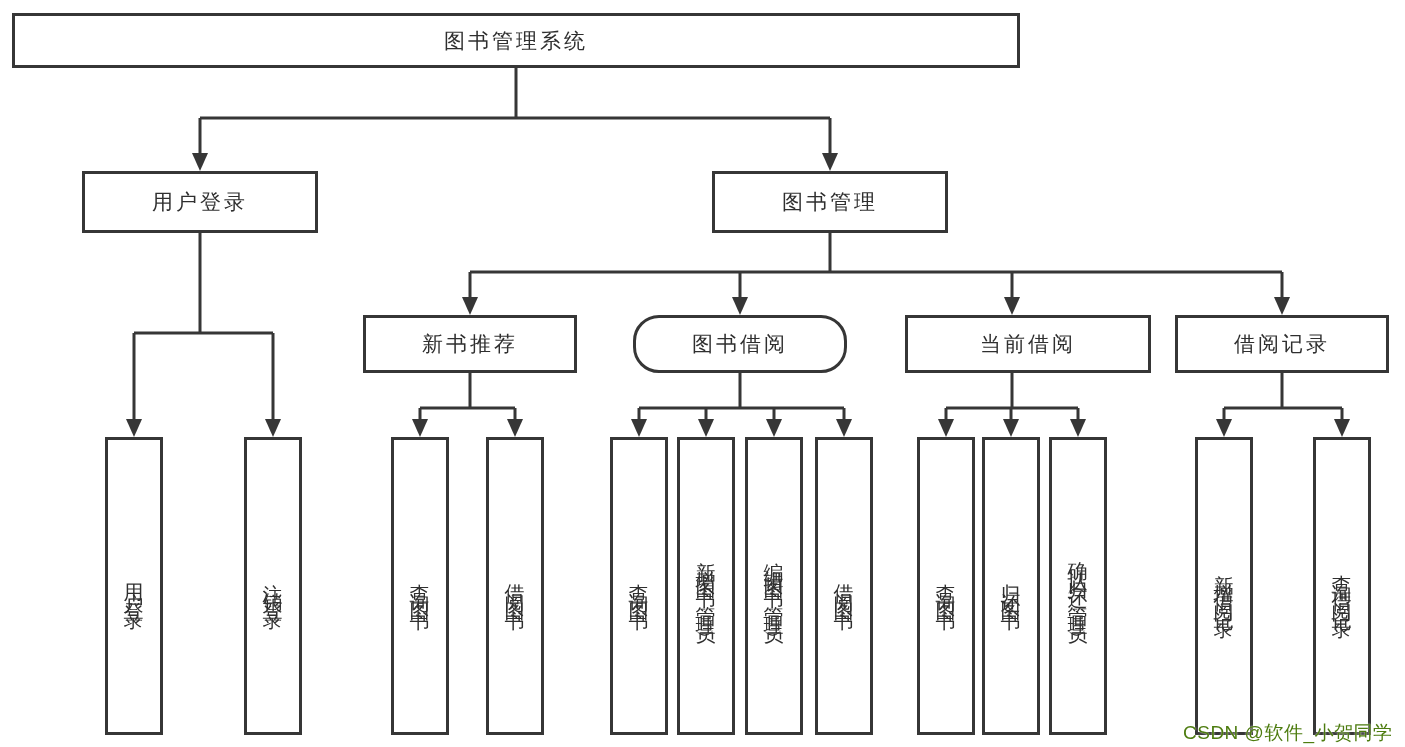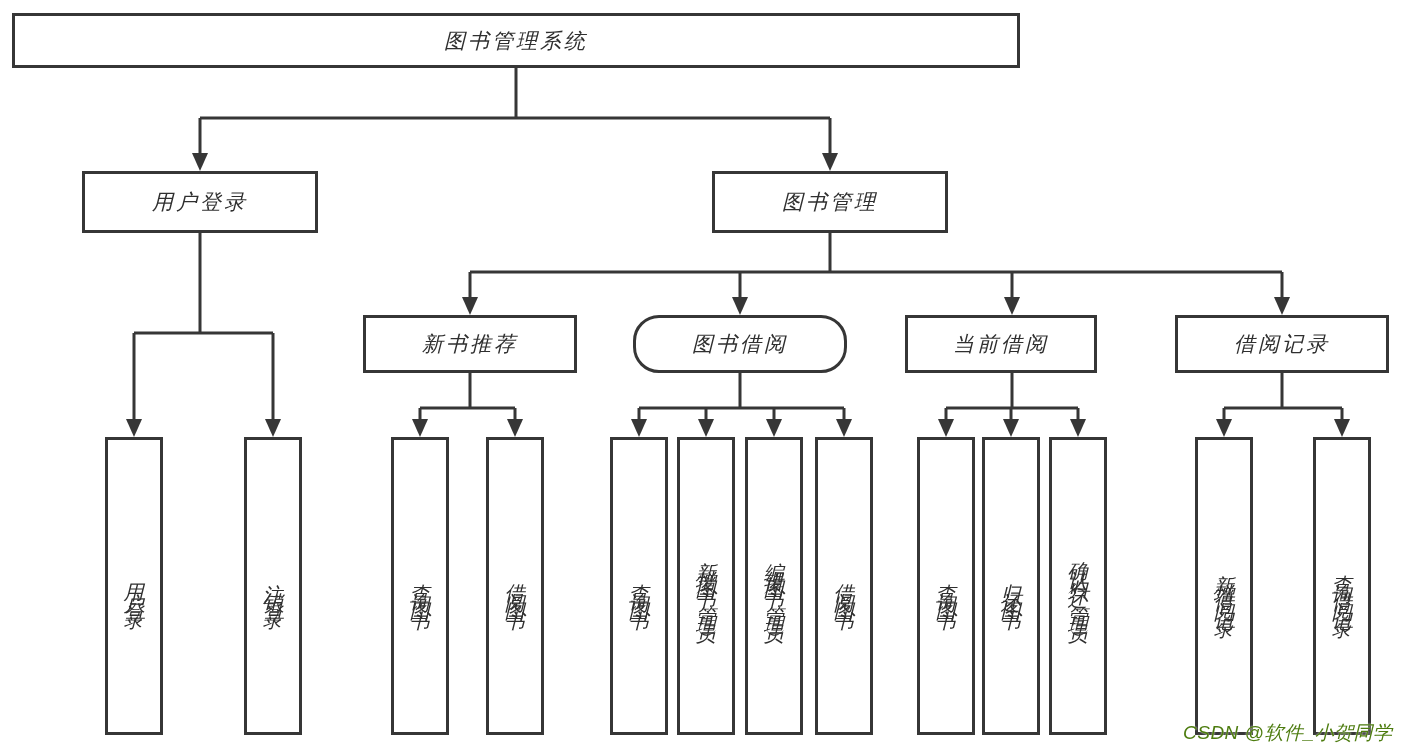--- a/index.html
+++ b/index.html
@@ -7,21 +7,20 @@
     padding: 0;
     background: #ffffff;
     font-family: "Liberation Sans", "DejaVu Sans", sans-serif;
   }
   #canvas {
     position: relative;
     width: 1405px;
     height: 747px;
     background: #ffffff;
     overflow: hidden;
-    font-style: italic;
   }
   #connectors {
     position: absolute;
     left: 0; top: 0;
     width: 1405px;
     height: 747px;
     pointer-events: none;
   }
   .node {
     position: absolute;
@@ -114,21 +113,21 @@
     </g>
   </svg>
 
   <div class="node" style="left:12px; top:13px; width:1008px; height:55px;">图书管理系统</div>
 
   <div class="node" style="left:82px; top:171px; width:236px; height:62px;">用户登录</div>
   <div class="node" style="left:712px; top:171px; width:236px; height:62px;">图书管理</div>
 
   <div class="node" style="left:363px; top:315px; width:214px; height:58px;">新书推荐</div>
   <div class="node" style="left:633px; top:315px; width:214px; height:58px;border-radius:26px;">图书借阅</div>
-  <div class="node" style="left:905px; top:315px; width:192px; height:58px;">当前借阅</div>
+  <div class="node" style="left:905px; top:315px; width:246px; height:58px;">当前借阅</div>
   <div class="node" style="left:1175px; top:315px; width:214px; height:58px;">借阅记录</div>
 
   <div class="leaf" style="left:105px;">
     <span class="vtext">用户登录</span>
   </div>
   <div class="leaf" style="left:244px;">
     <span class="vtext">注销登录</span>
   </div>
 
   <div class="leaf" style="left:391px;">

